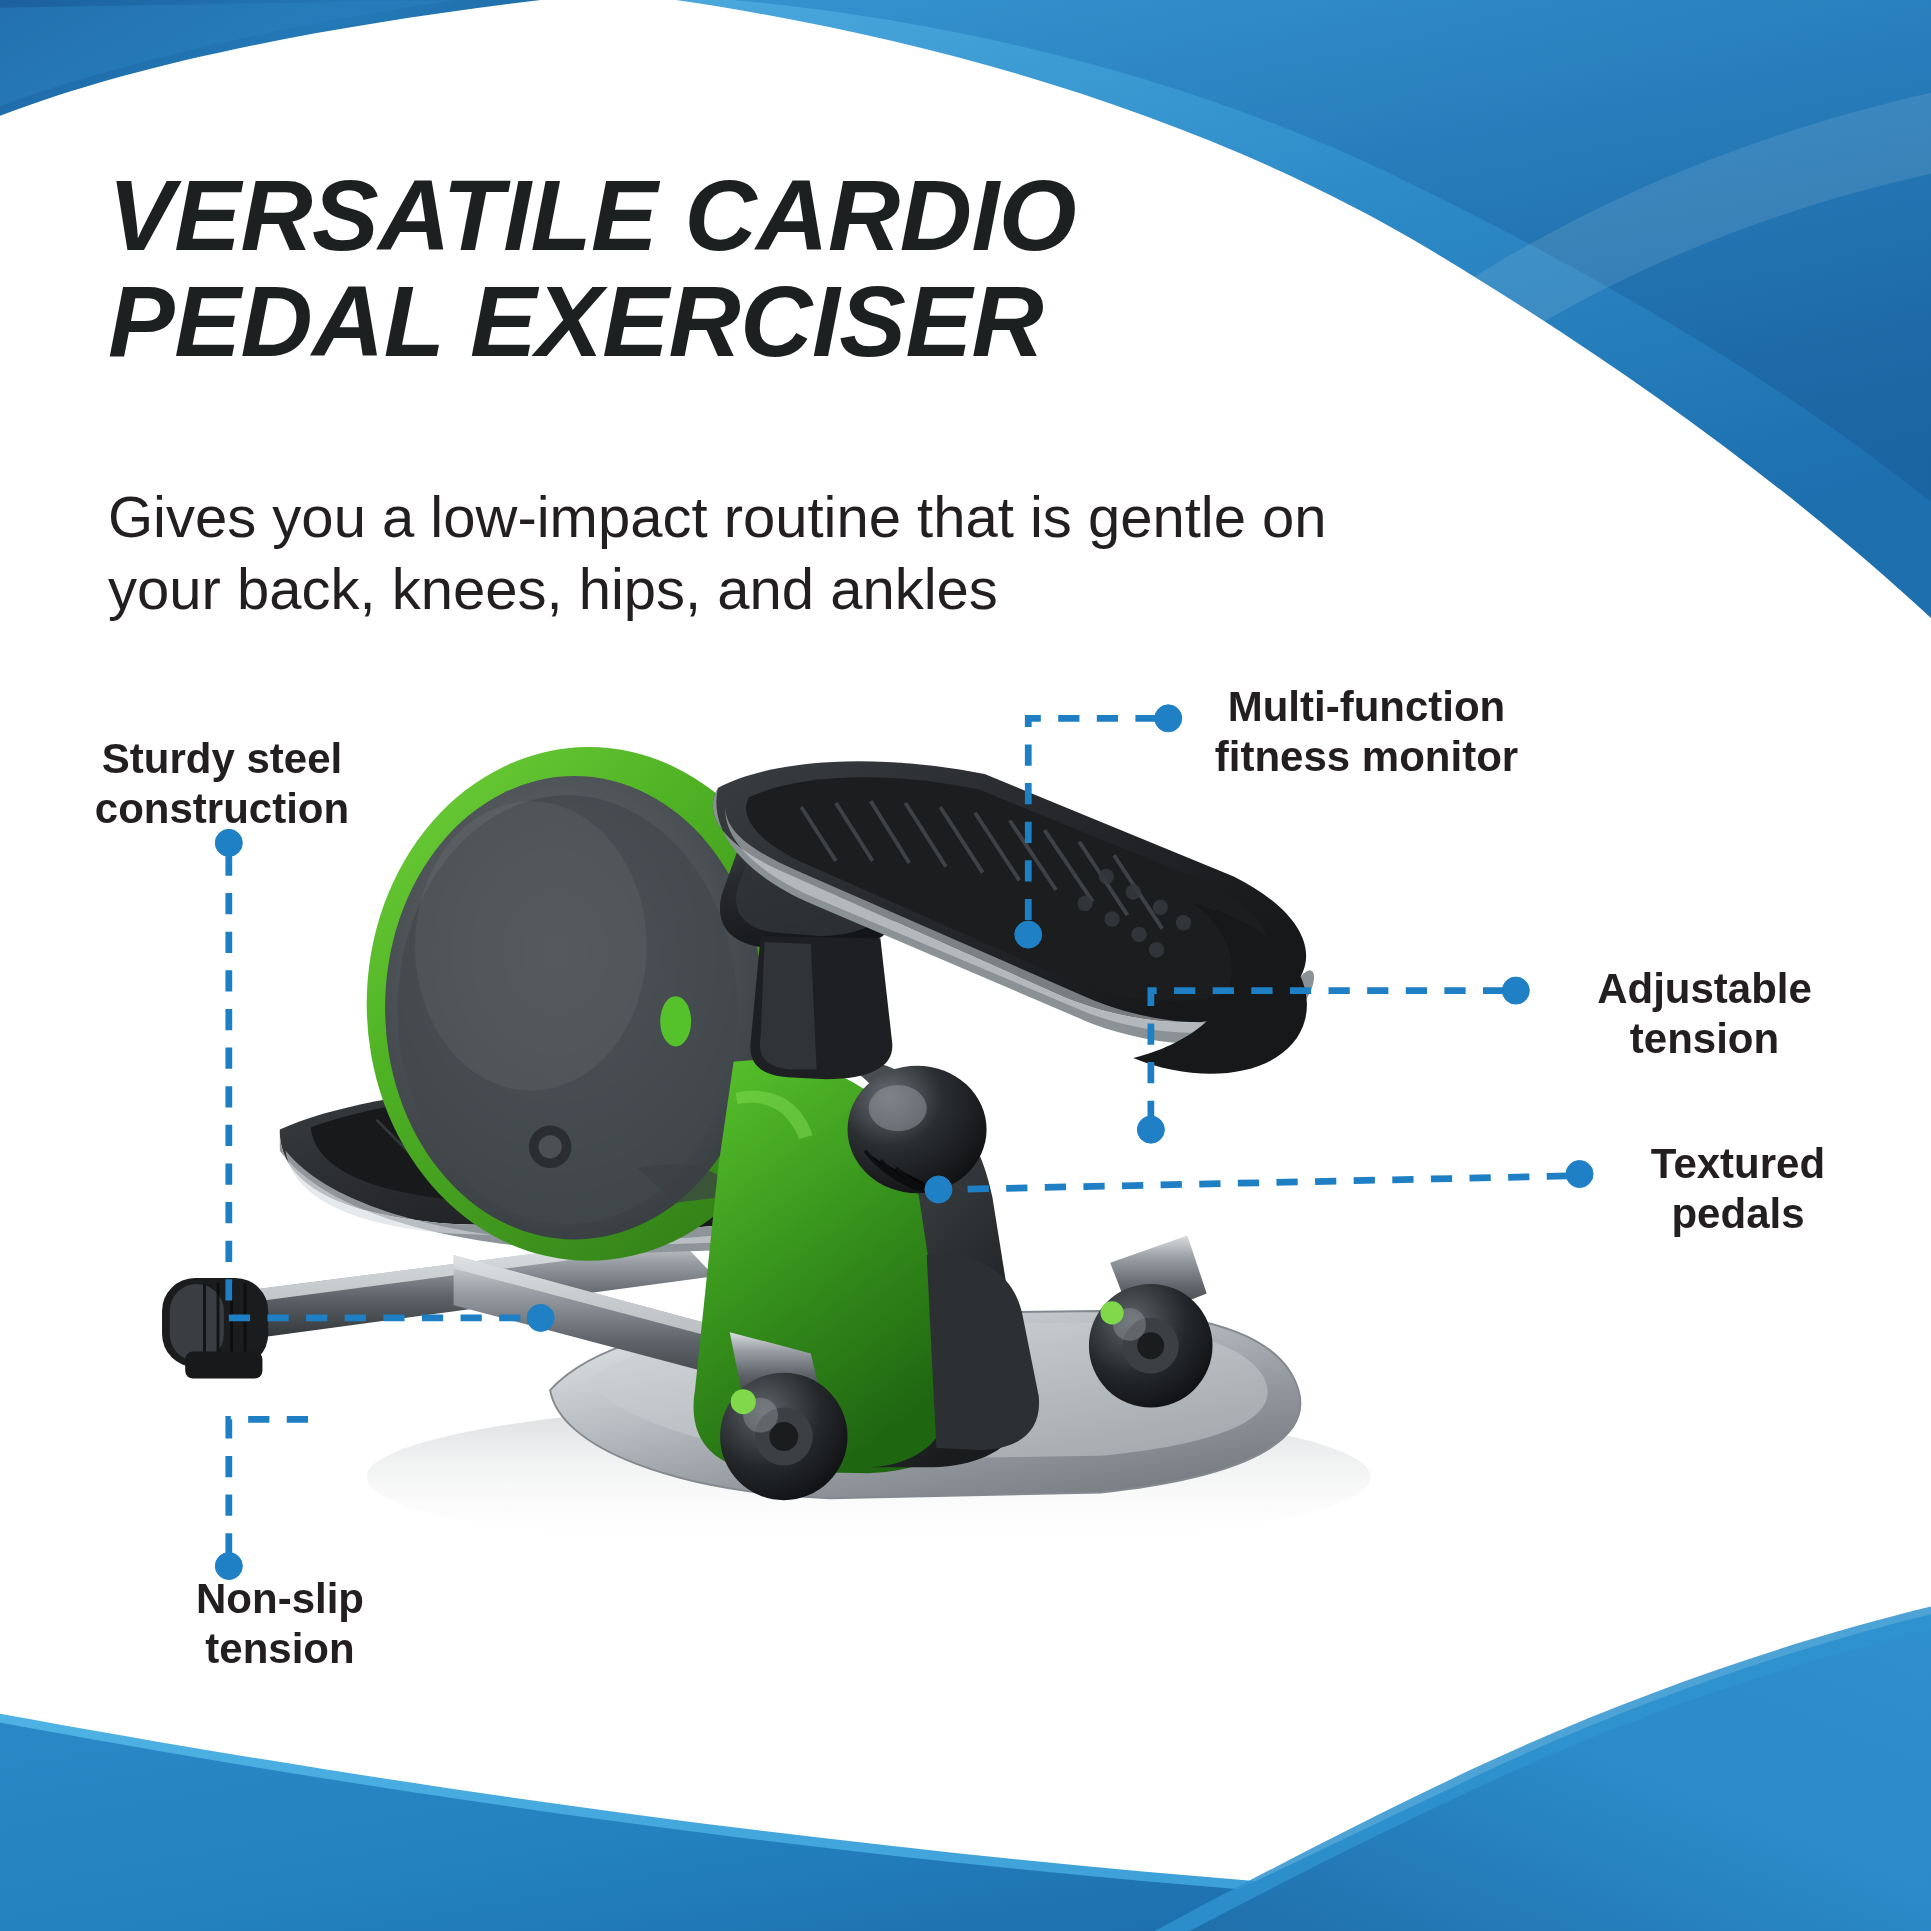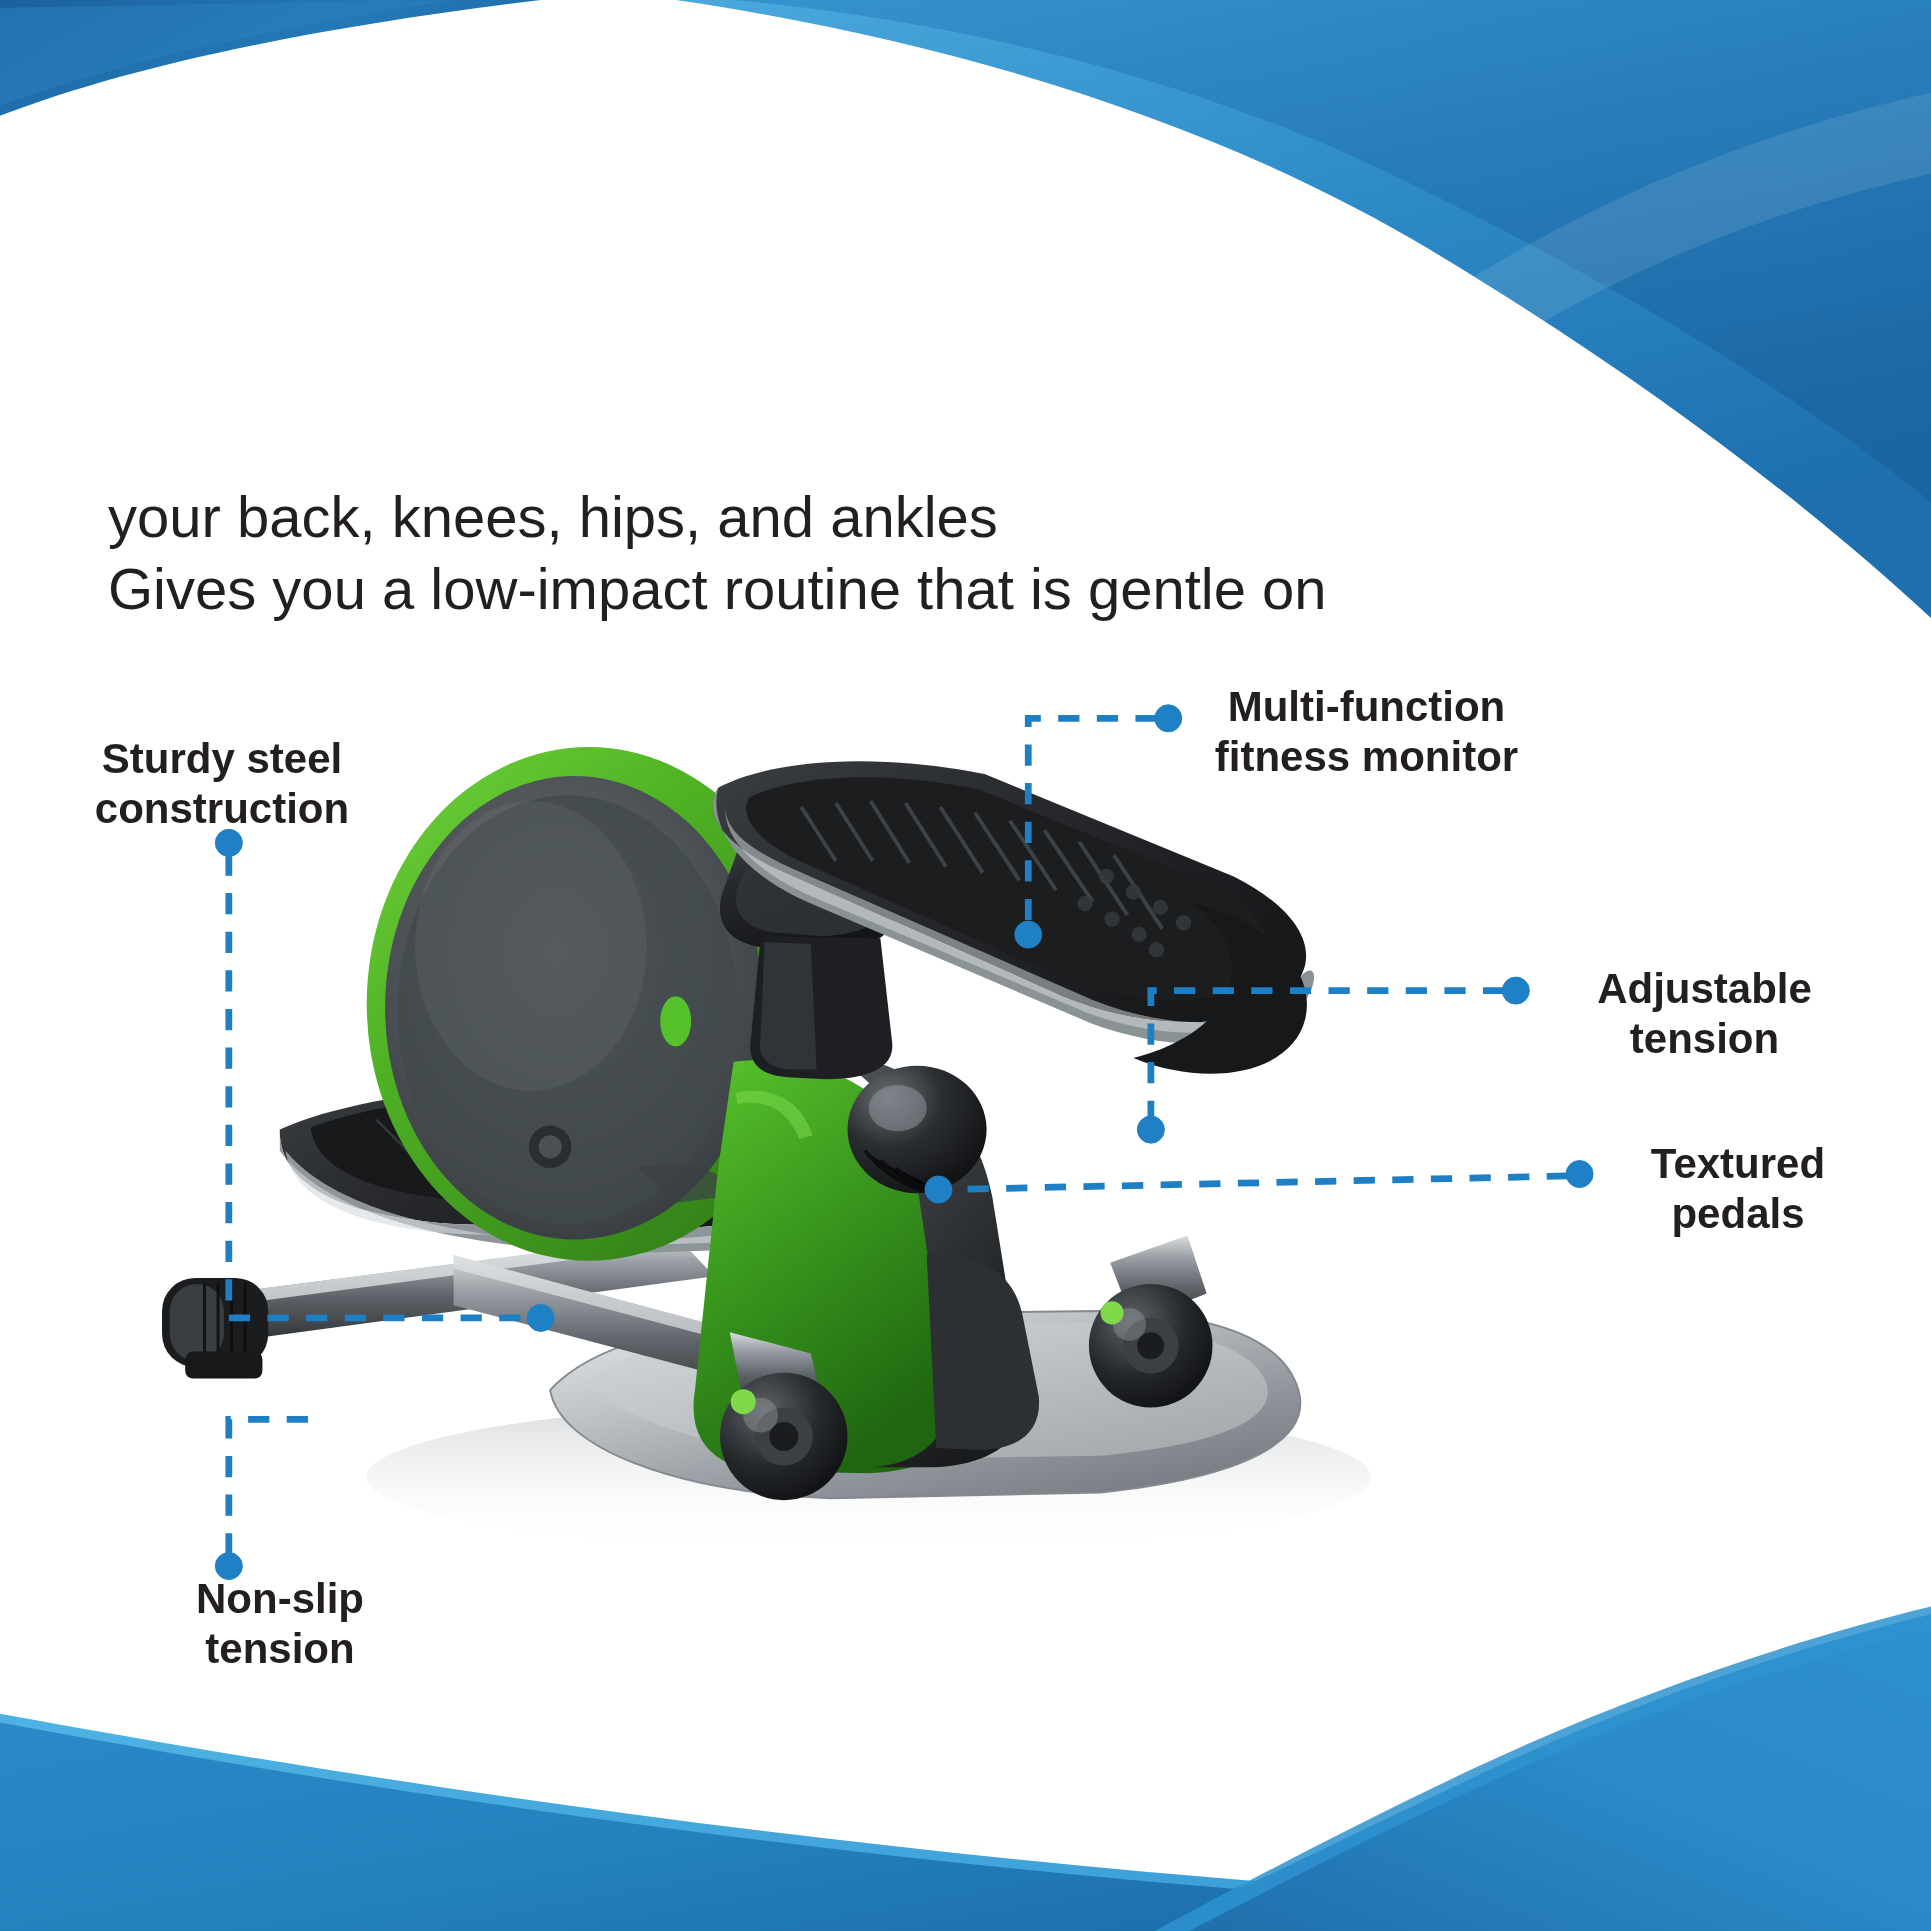--- a/index.html
+++ b/index.html
@@ -91,24 +91,29 @@
     <path d="M2000,0 L2000,520 C1850,400 1660,286 1440,180 C1240,84 1000,22 760,0 Z" fill="url(#gTopRight2)" opacity="0.65"></path>
     <path d="M2000,96 C1760,150 1560,250 1405,372 C1330,432 1270,492 1228,540 L1308,568 C1380,486 1490,392 1630,316 C1740,256 1872,208 2000,180 Z" fill="#ffffff" opacity="0.10"></path>
 
     <path d="M0,1782 C420,1860 940,1936 1520,1972 C1700,1984 1860,1992 2000,1996 L2000,2000 L0,2000 Z" fill="url(#gBottom)"></path>
     <path d="M0,1775 C420,1852 940,1928 1520,1964 C1700,1976 1860,1985 2000,1989 L2000,1998 C1860,1994 1700,1986 1520,1974 C940,1938 420,1862 0,1784 Z" fill="url(#gBottomHi)"></path>
 
     <path d="M2000,1672 C1860,1706 1700,1760 1545,1832 C1400,1900 1270,1964 1190,2000 L2000,2000 Z" fill="url(#gBottomRight)"></path>
     <path d="M2000,1664 C1852,1700 1688,1756 1530,1830 C1398,1892 1278,1956 1196,2000 L1232,2000 C1320,1954 1436,1894 1560,1838 C1706,1772 1862,1720 2000,1688 Z" fill="#2e93cf" opacity="0.85"></path>
   </svg>
 
+  <div class="headline">
+    <span>VERSATILE</span>
+    <span>CARDIO</span>
+    <span class="hl-line2">PEDAL EXERCISER</span>
+  </div>
 
   <div class="subtitle">
+    <div>Gives you a low-impact routine that is gentle on</div>
     <div>your back, knees, hips, and ankles</div>
-    <div>Gives you a low-impact routine that is gentle on</div>
   </div>
 
   <svg class="product" viewBox="0 0 1420 1000" preserveAspectRatio="xMidYMid meet">
     <defs>
       <linearGradient id="flyGreen" x1="0.1" y1="0" x2="0.9" y2="1">
         <stop offset="0%" stop-color="#6fcf3a"></stop>
         <stop offset="35%" stop-color="#4fb224"></stop>
         <stop offset="100%" stop-color="#2f7a17"></stop>
       </linearGradient>
       <radialGradient id="flyGrey" cx="0.45" cy="0.38" r="0.72">

